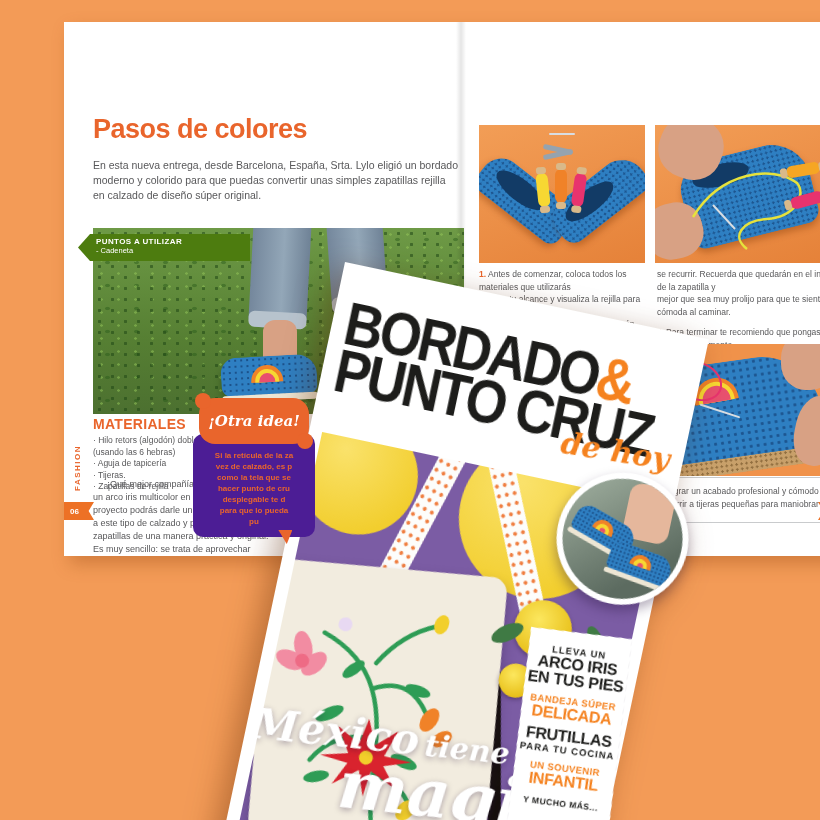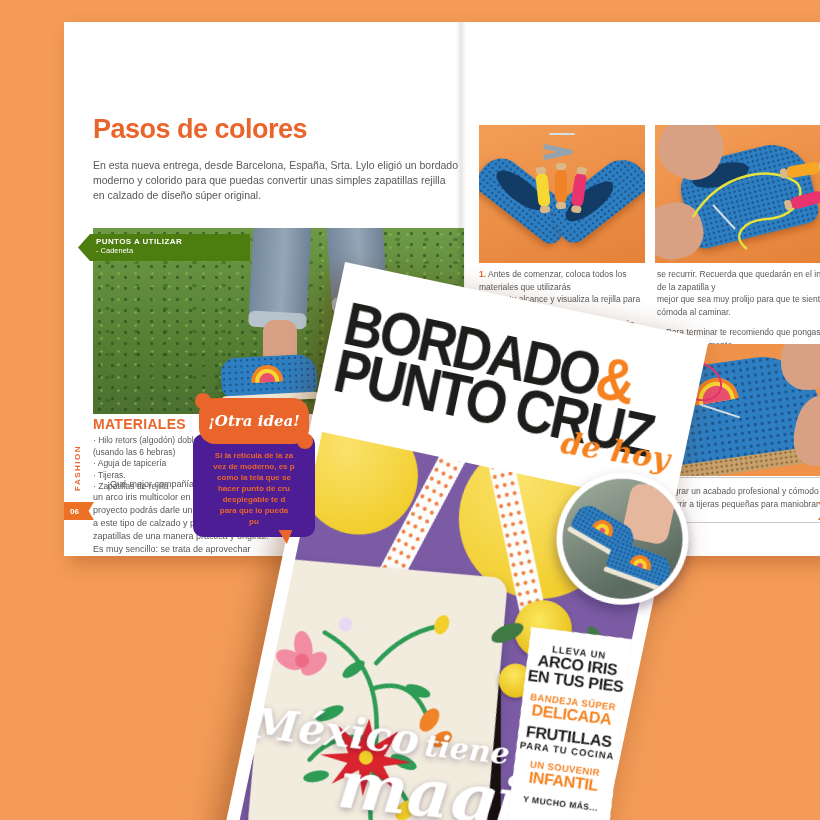--- a/index.html
+++ b/index.html
@@ -196,21 +196,21 @@
       <div>zapatillas de una manera práctica y original.</div>
       <div>Es muy sencillo: se trata de aprovechar</div>
     </div>
 
     <div class="idea">
       <div class="idea-blob">
         <span class="idea-title">¡Otra idea!</span>
       </div>
       <div class="idea-box">
         <div>Si la retícula de la za</div>
-        <div>vez de moderno, es p</div>
+        <div>vez de calzado, es p</div>
         <div>como la tela que se</div>
         <div>hacer punto de cru</div>
         <div>desplegable te d</div>
         <div>para que lo pueda</div>
         <div>pu</div>
       </div>
     </div>
 
     <div class="vlabel left">FASHION</div>
     <div class="page-tab left">06</div>

